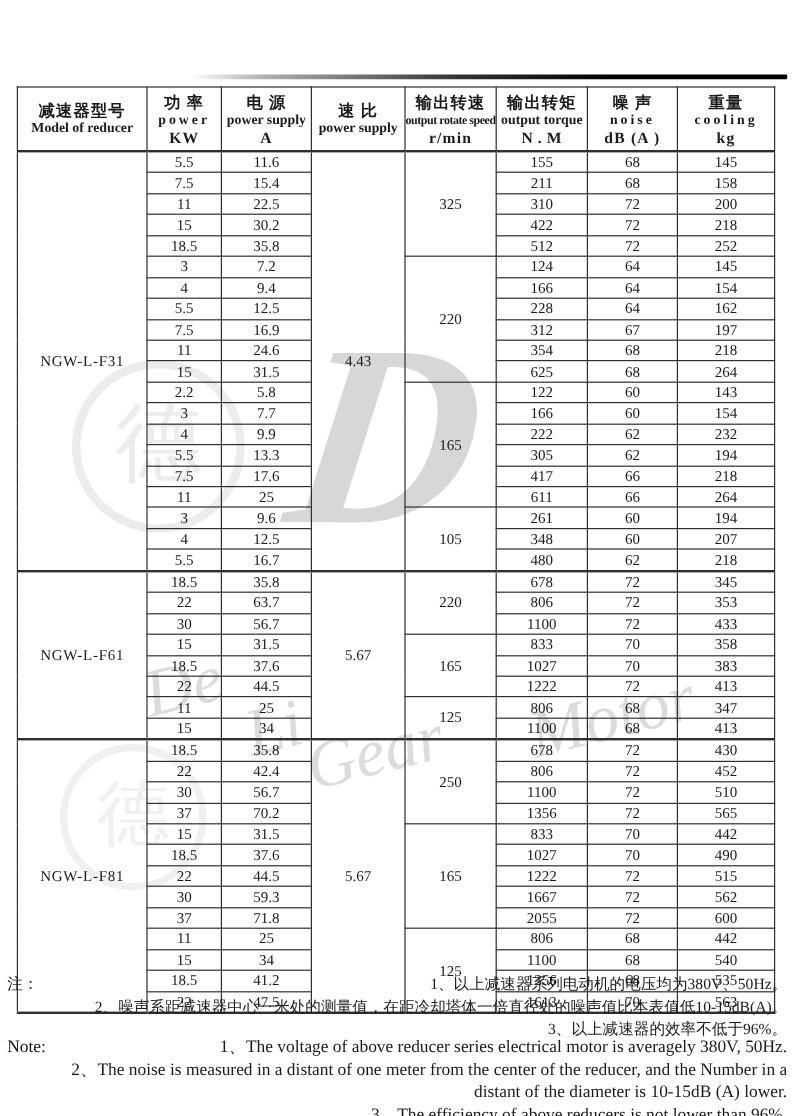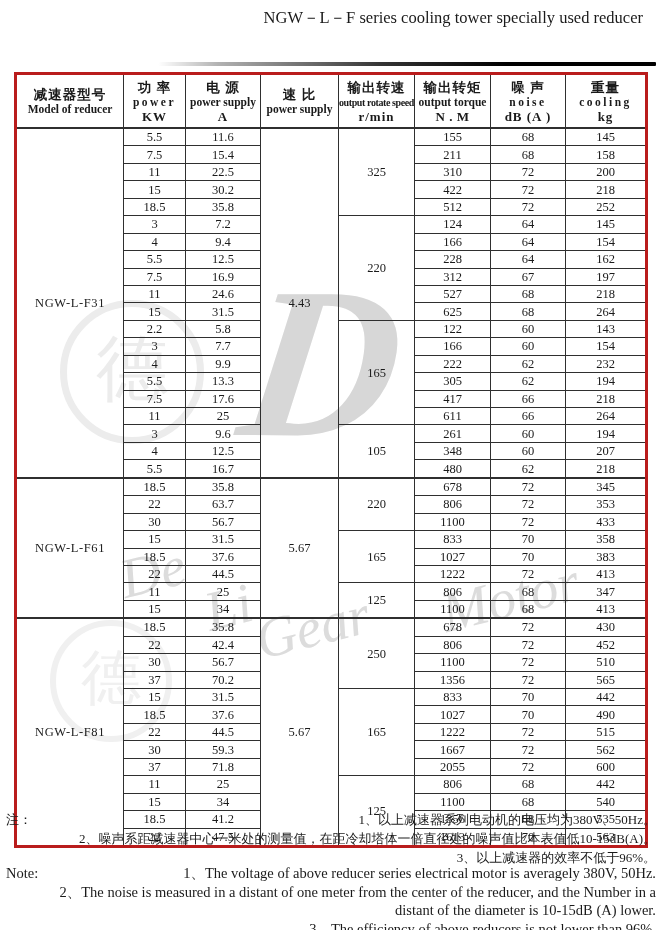--- a/index.html
+++ b/index.html
@@ -38,21 +38,21 @@
   .wm-seal {
     top:300px; left:60px; width:130px; height:130px; border:7px solid #ececec;
     border-radius:50%; text-align:center; font-size:72px; line-height:124px; color:#ececec !important;
   }
   .wm-seal2 { top:620px; left:50px; width:110px; height:110px; border:6px solid #f0f0f0;
     border-radius:50%; text-align:center; font-size:60px; line-height:104px; color:#f0f0f0 !important; }
 
   
   .table-wrap { position:absolute; top:72px; left:14px; width:631px; z-index:2; }
   table.spec { border-collapse:collapse; width:631px; table-layout:fixed; background:transparent; }
-  table.spec { border:3px solid #b91c1c; }
+  table.spec { border:1px solid #b91c1c; }
   .spec th, .spec td {
     border:1px solid #2f2f2f; padding:0; text-align:center; vertical-align:middle;
     background:transparent; overflow:hidden;
   }
   .spec thead th { height:52px; border-bottom-width:2px; }
   .th-inner { display:flex; flex-direction:column; justify-content:center; gap:1px; height:100%; }
   .th-cn  { font-size:13.5px; line-height:15px; letter-spacing:1px; }
   .th-en  { font-size:11.5px; line-height:13px; white-space:nowrap; }
   .th-unit{ font-size:13px;  line-height:13px; letter-spacing:1px; }
   .spec th:nth-child(2) .th-en, .spec th:nth-child(7) .th-en, .spec th:nth-child(8) .th-en { letter-spacing:2.5px; }
@@ -82,21 +82,20 @@
     <div class="wm-seal">德</div>
     <div class="wm-seal2">德</div>
     <div class="wm-logo">D</div>
     <div class="wm-word wm-de">De</div>
     <div class="wm-word wm-li">Li</div>
     <div class="wm-word wm-gear">Gear</div>
     <div class="wm-word wm-motor">Motor</div>
   </div>
 
   <div class="hdr">
-    <div class="title-en">NGW－L－F  series cooling tower specially used reducer</div>
   </div>
   <div class="divider"></div>
 
   <div class="table-wrap">
     <table class="spec">
       <colgroup>
         <col style="width:108px">
           <col style="width:62px">
           <col style="width:75px">
           <col style="width:78px">
@@ -227,21 +226,21 @@
           <tr>
             <td>7.5</td>
             <td>16.9</td>
             <td>312</td>
             <td>67</td>
             <td>197</td>
           </tr>
           <tr>
             <td>11</td>
             <td>24.6</td>
-            <td>527</td>
+            <td>354</td>
             <td>68</td>
             <td>218</td>
           </tr>
           <tr>
             <td>15</td>
             <td>31.5</td>
             <td>625</td>
             <td>68</td>
             <td>264</td>
           </tr>

